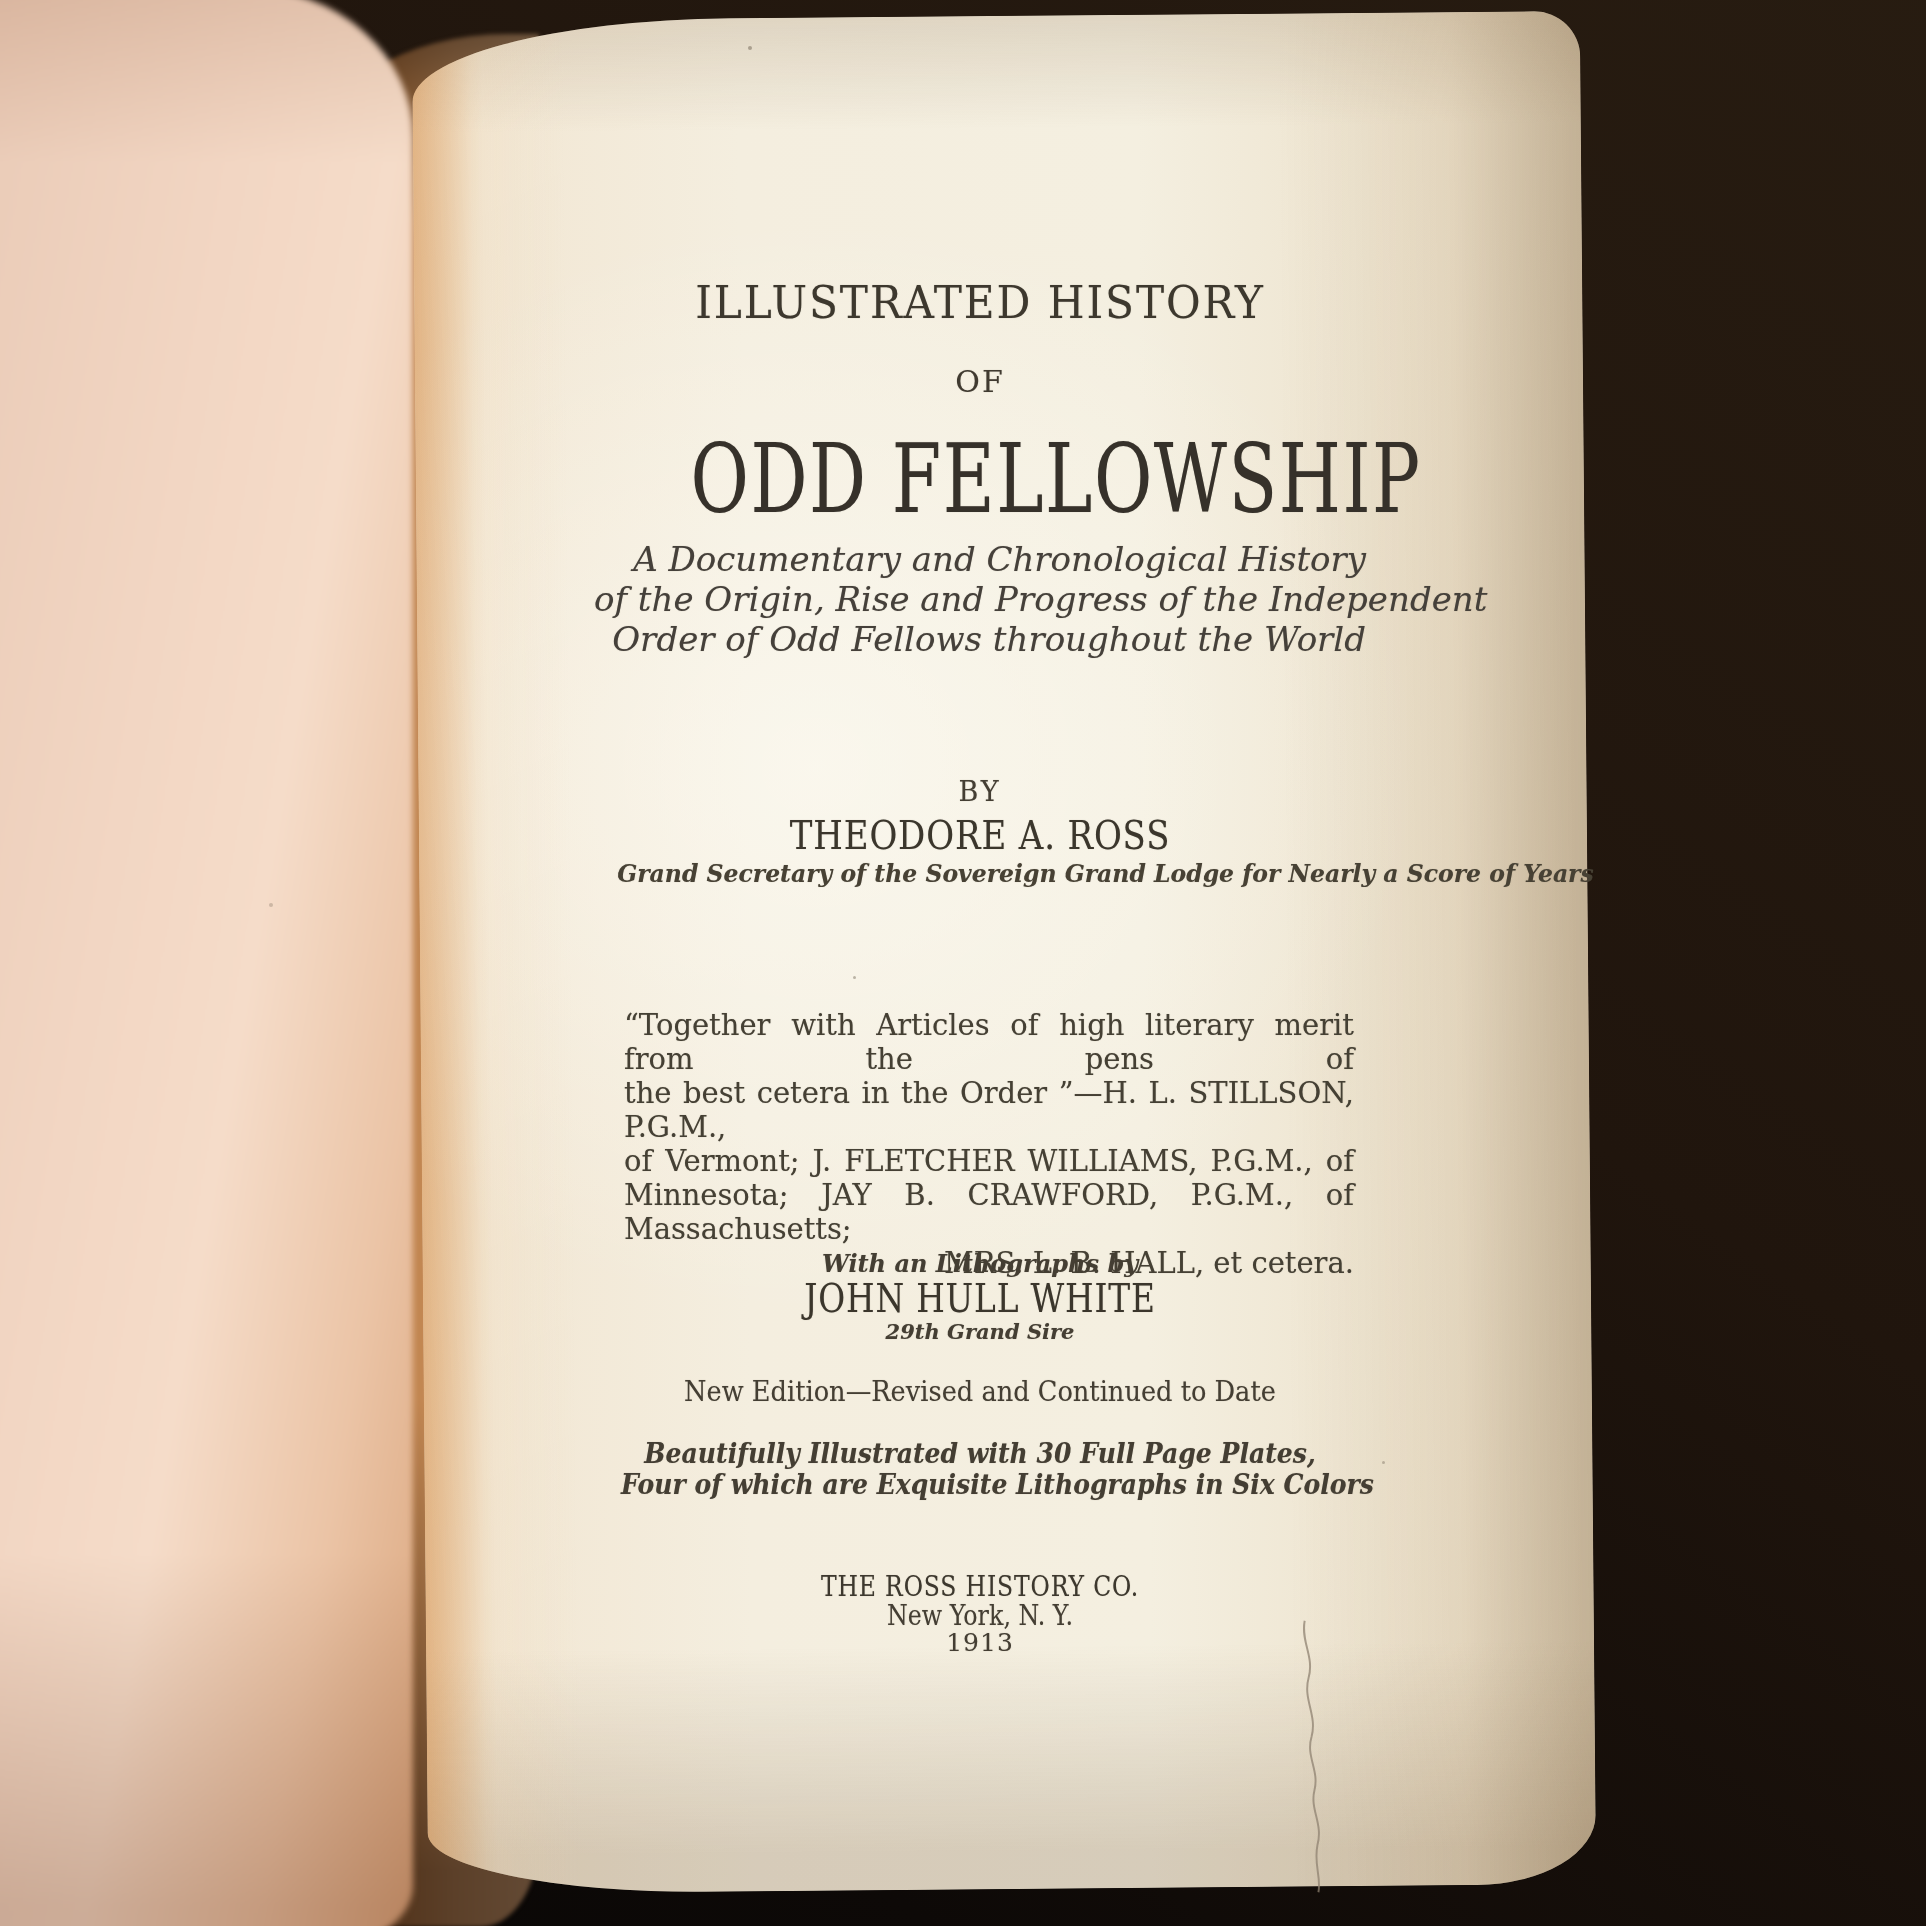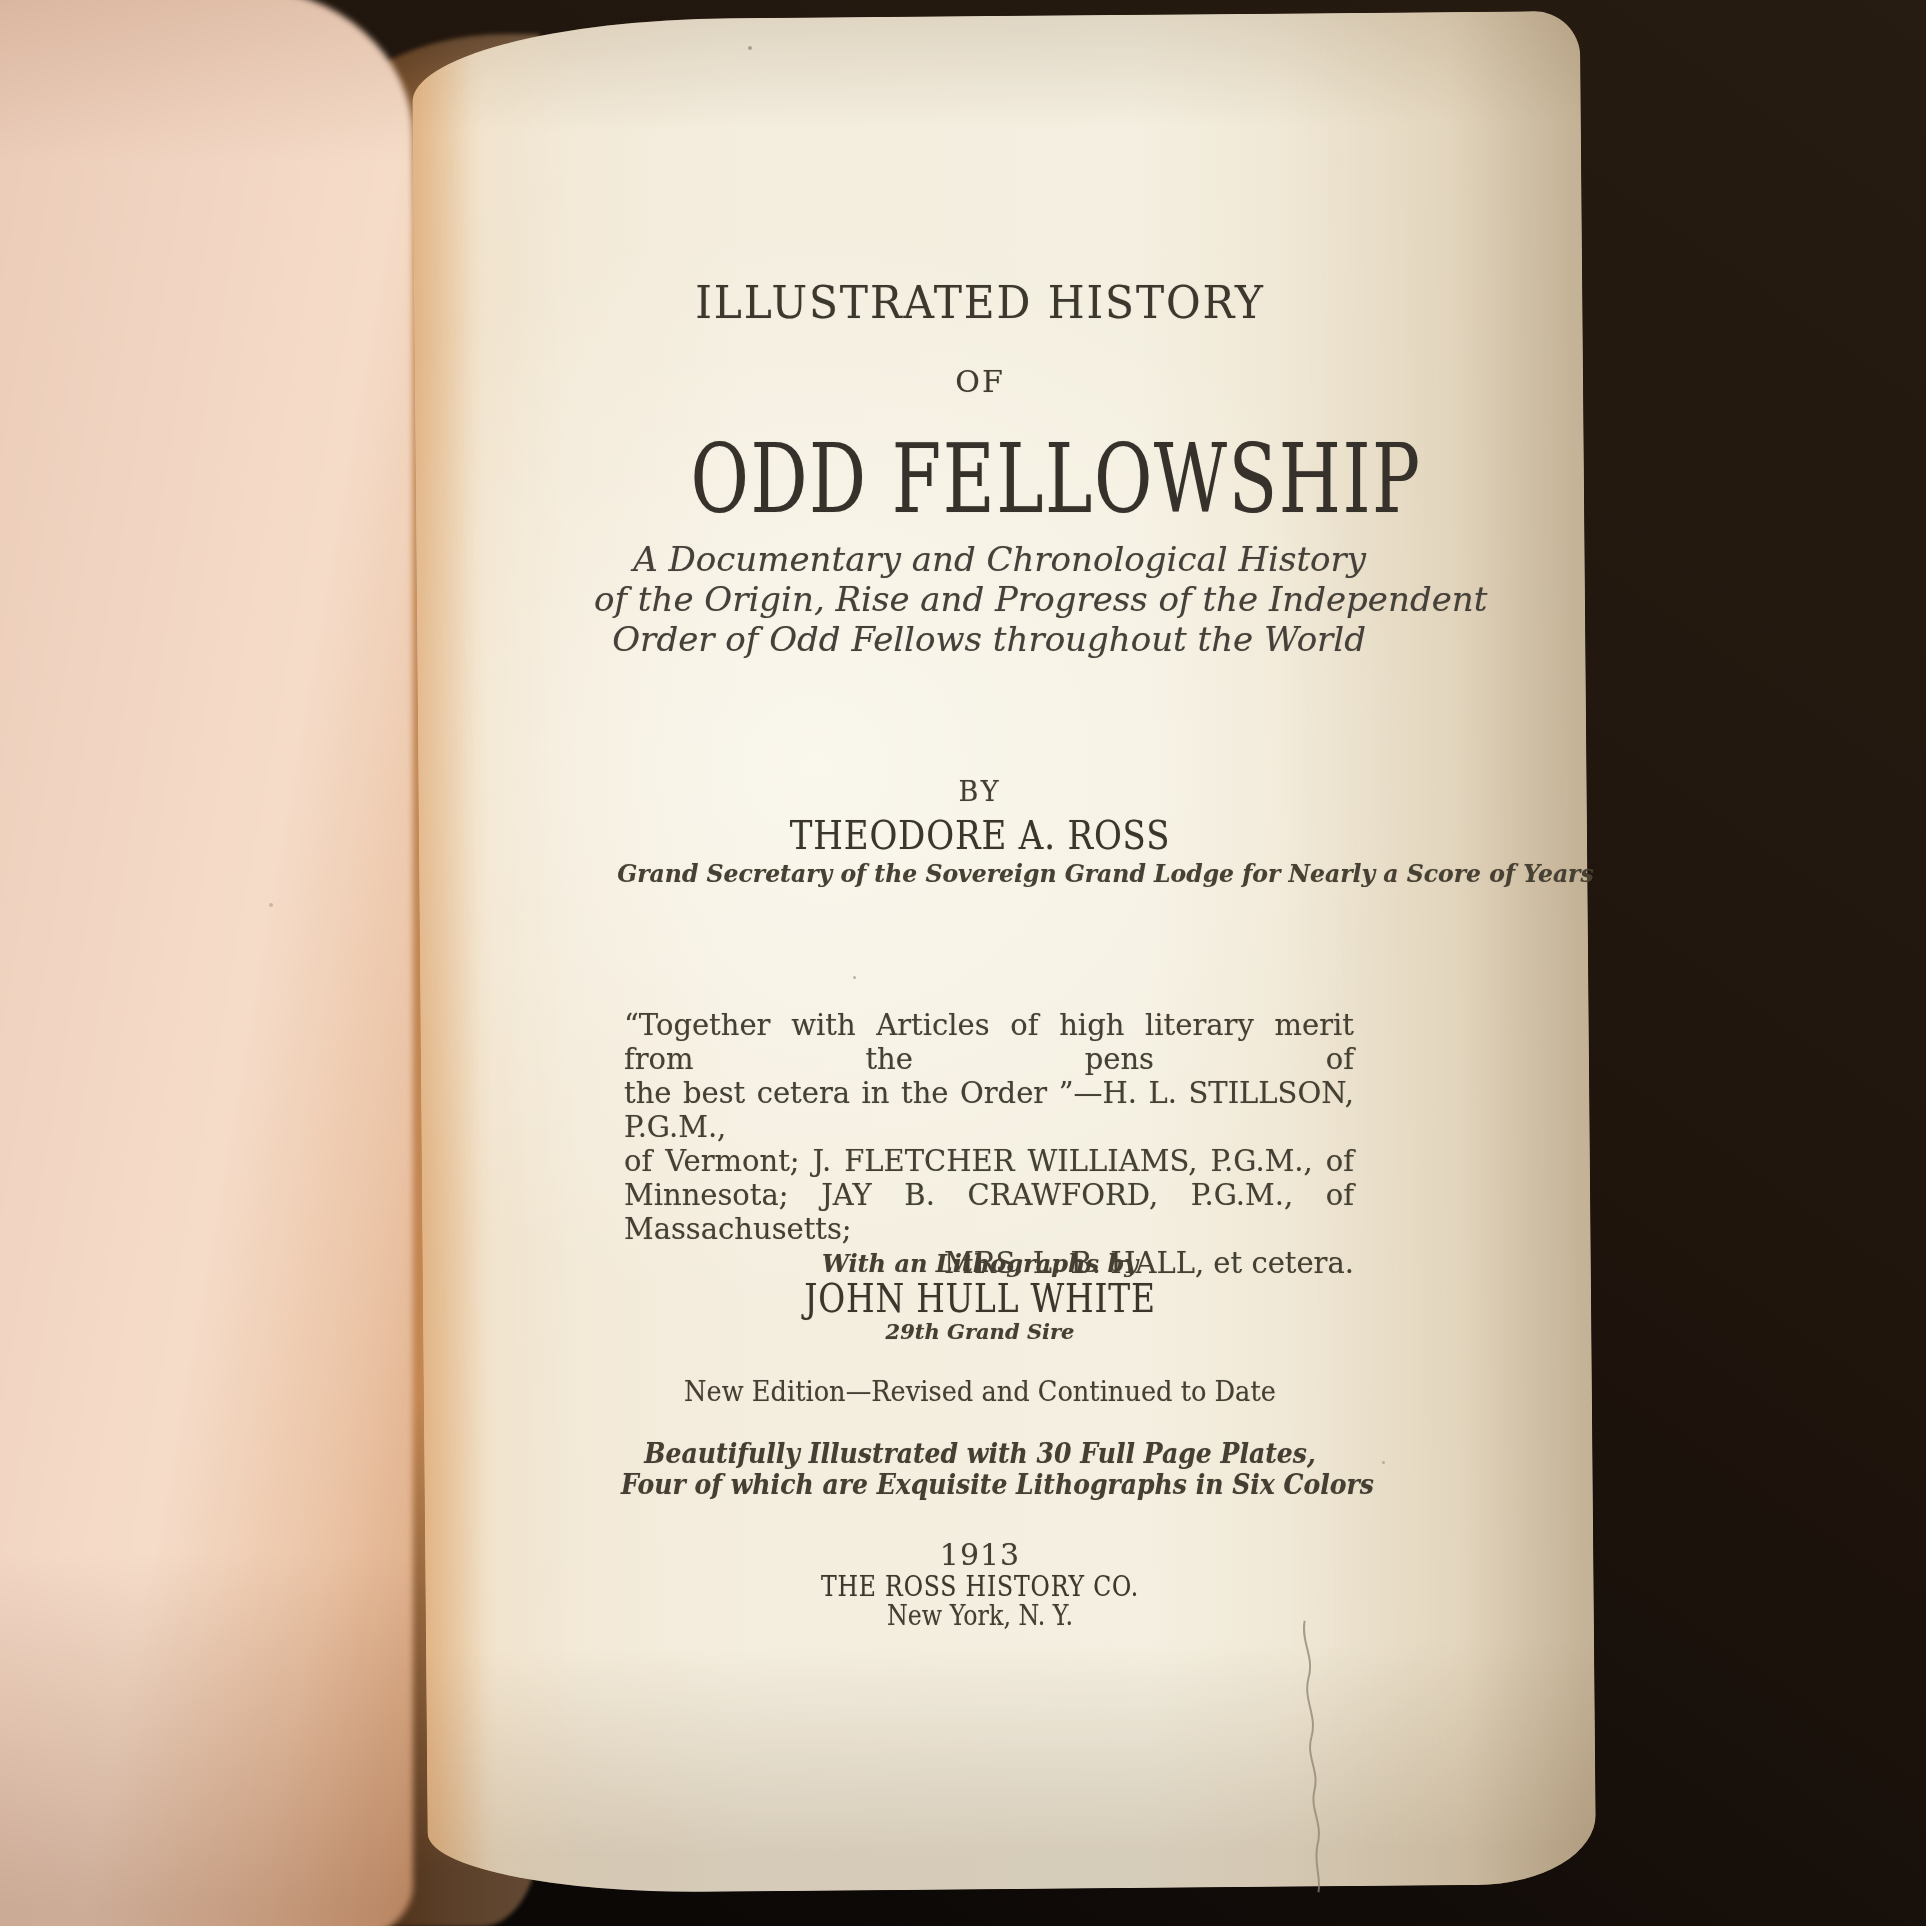--- a/index.html
+++ b/index.html
@@ -100,21 +100,21 @@
   }
   .t-quote .jline { text-align: justify; text-align-last: justify; white-space: normal; }
   .t-quote .lline { text-align: right; }
   .t-intro      { top: 1249px; font-size: 24px; font-style: italic; font-weight: bold; }
   .t-introname  { top: 1275px; font-size: 40px; letter-spacing: 1px; transform: scaleX(0.82); color: #3b362c; }
   .t-sire       { top: 1319px; font-size: 21px; font-style: italic; font-weight: bold; }
   .t-edition    { top: 1376px; font-size: 27px; transform: scaleX(0.95); }
   .t-illnote    { top: 1438px; font-size: 27px; font-style: italic; font-weight: bold; line-height: 31px; white-space: nowrap; position: absolute; width: 100%; text-align: center; transform: scaleX(0.93); }
   .t-pub        { top: 1570px; font-size: 28px; letter-spacing: 1px; transform: scaleX(0.84); color: #3d382e; }
   .t-city       { top: 1600px; font-size: 27px; transform: scaleX(0.88); }
-  .t-year       { top: 1537px; font-size: 30px; letter-spacing: 1px; text-align: center; }
+  .t-year       { top: 1628px; font-size: 25px; letter-spacing: 1px; text-align: center; }
 </style>
 </head>
 <body>
 
 <div class="photo">
 
   <div class="gutter"></div>
   <div class="left-page"></div>
   <div class="title-page"></div>
 

